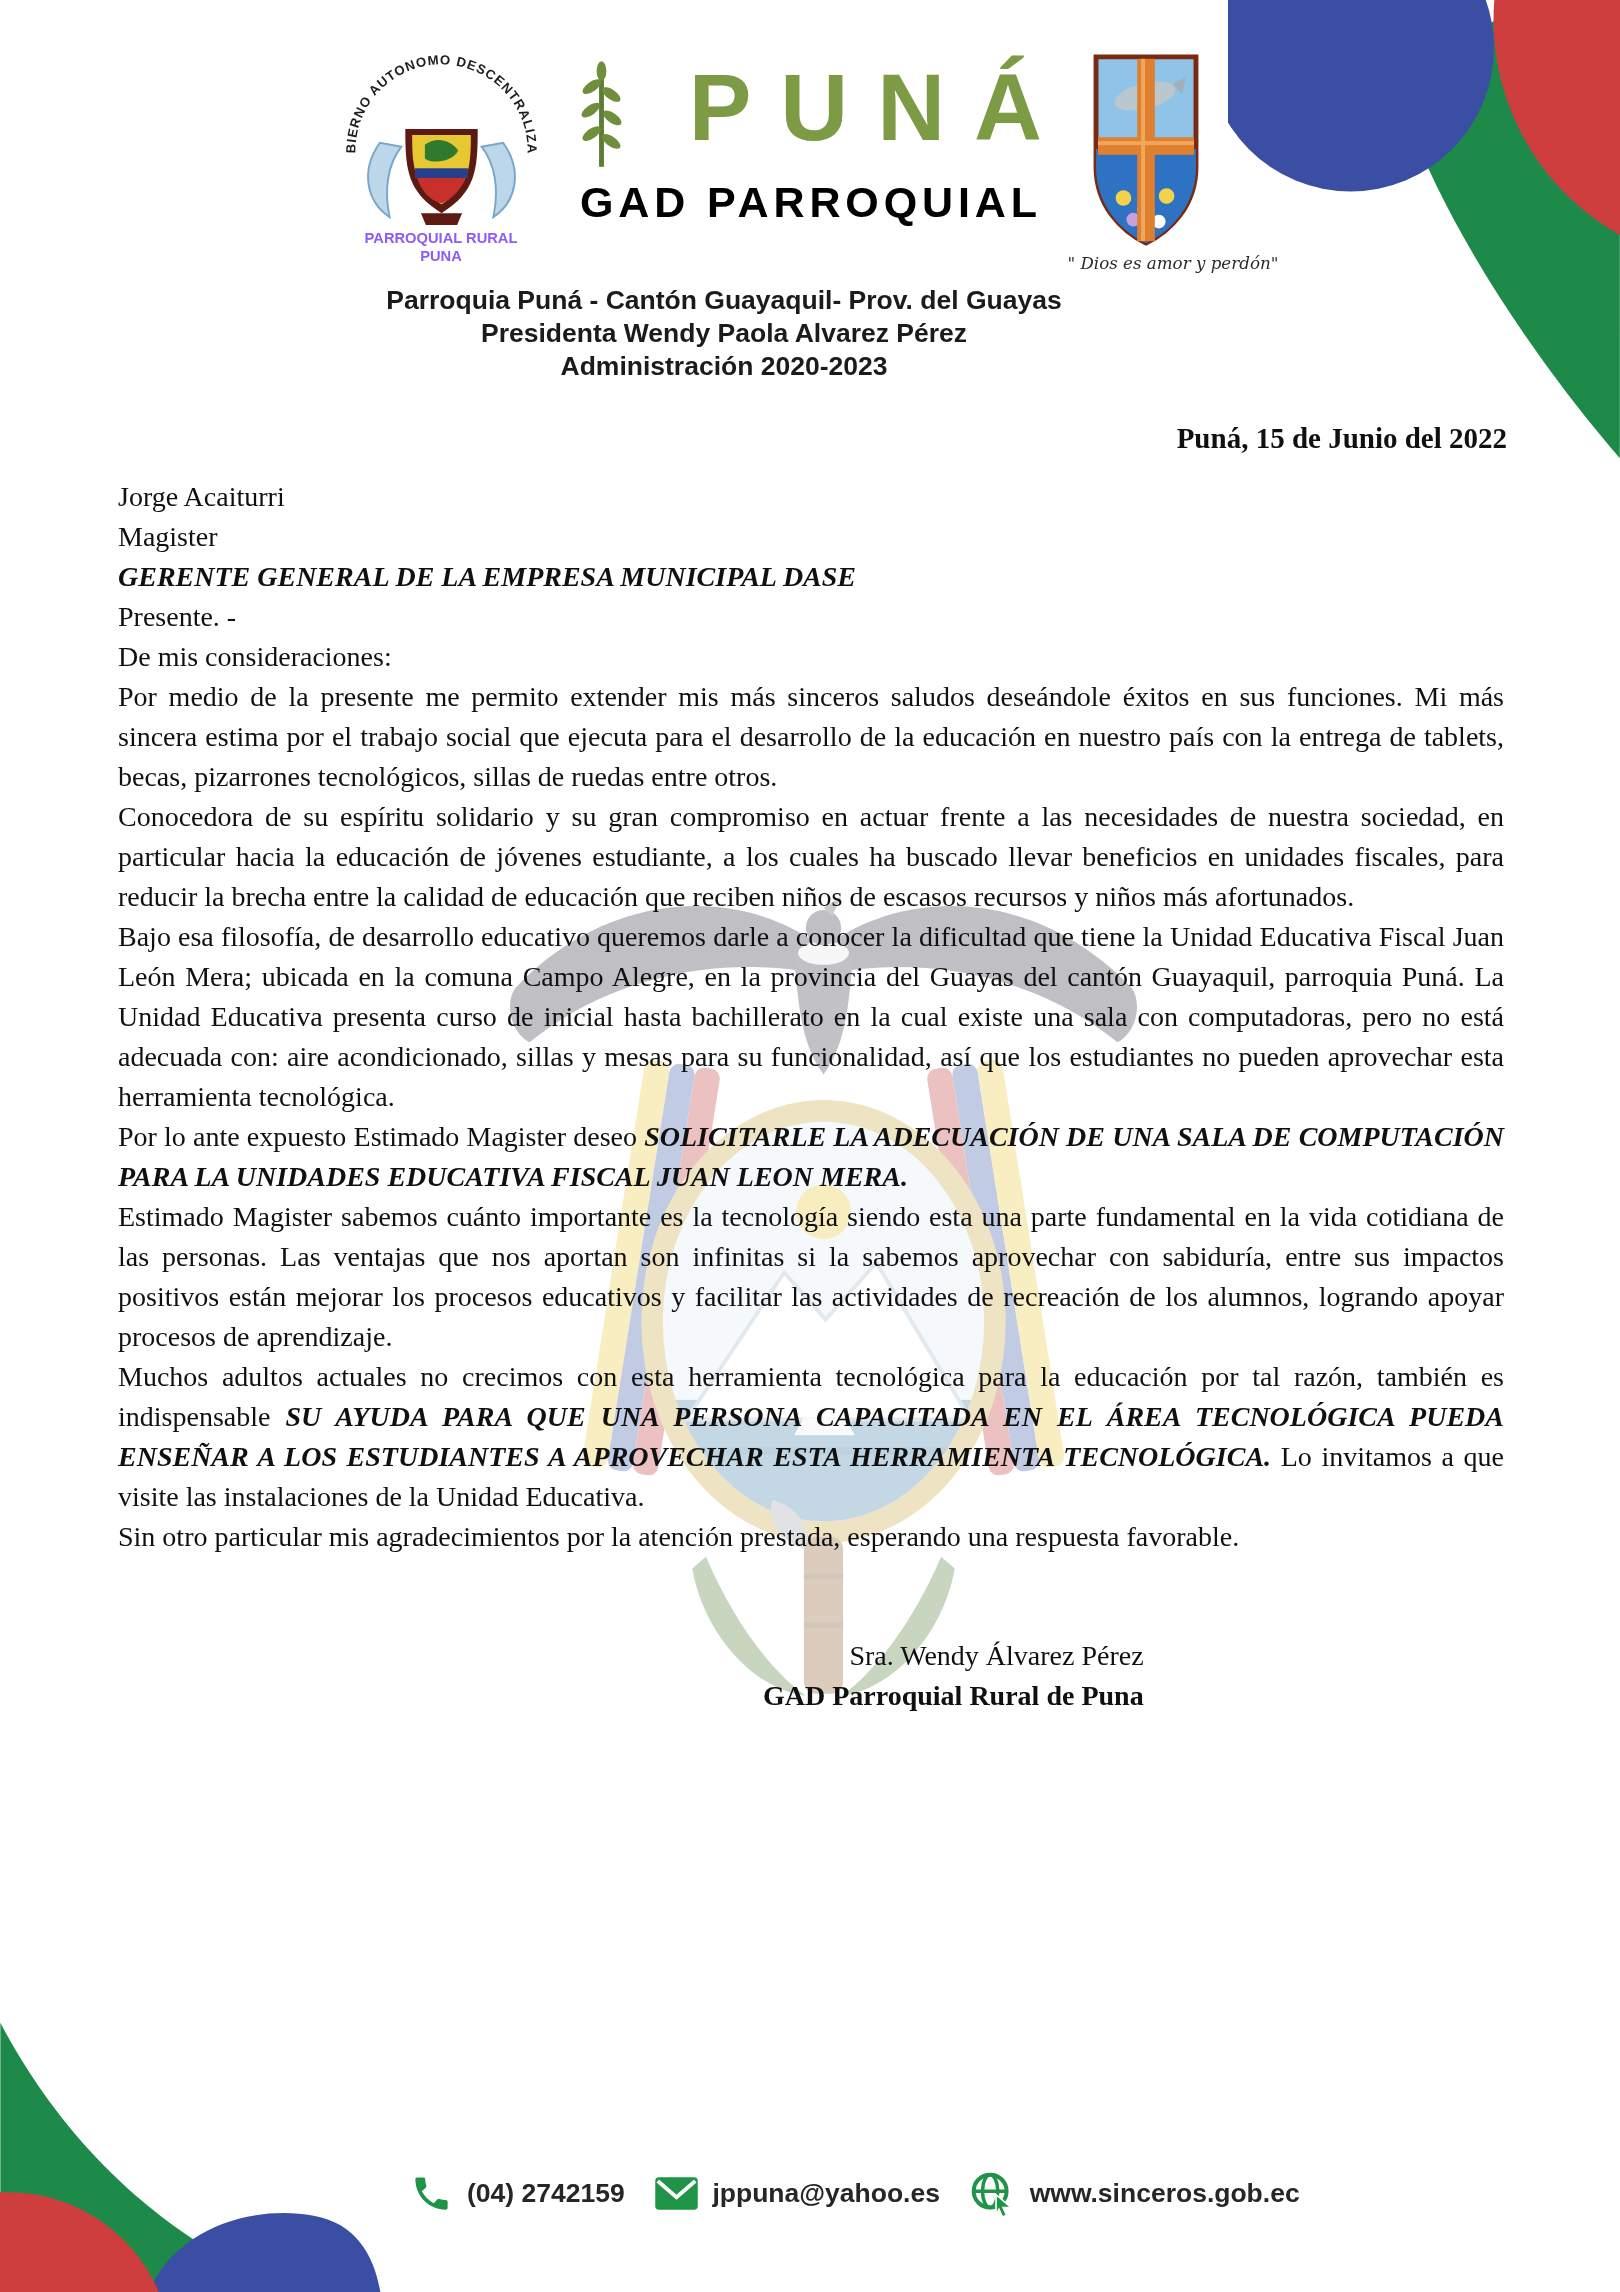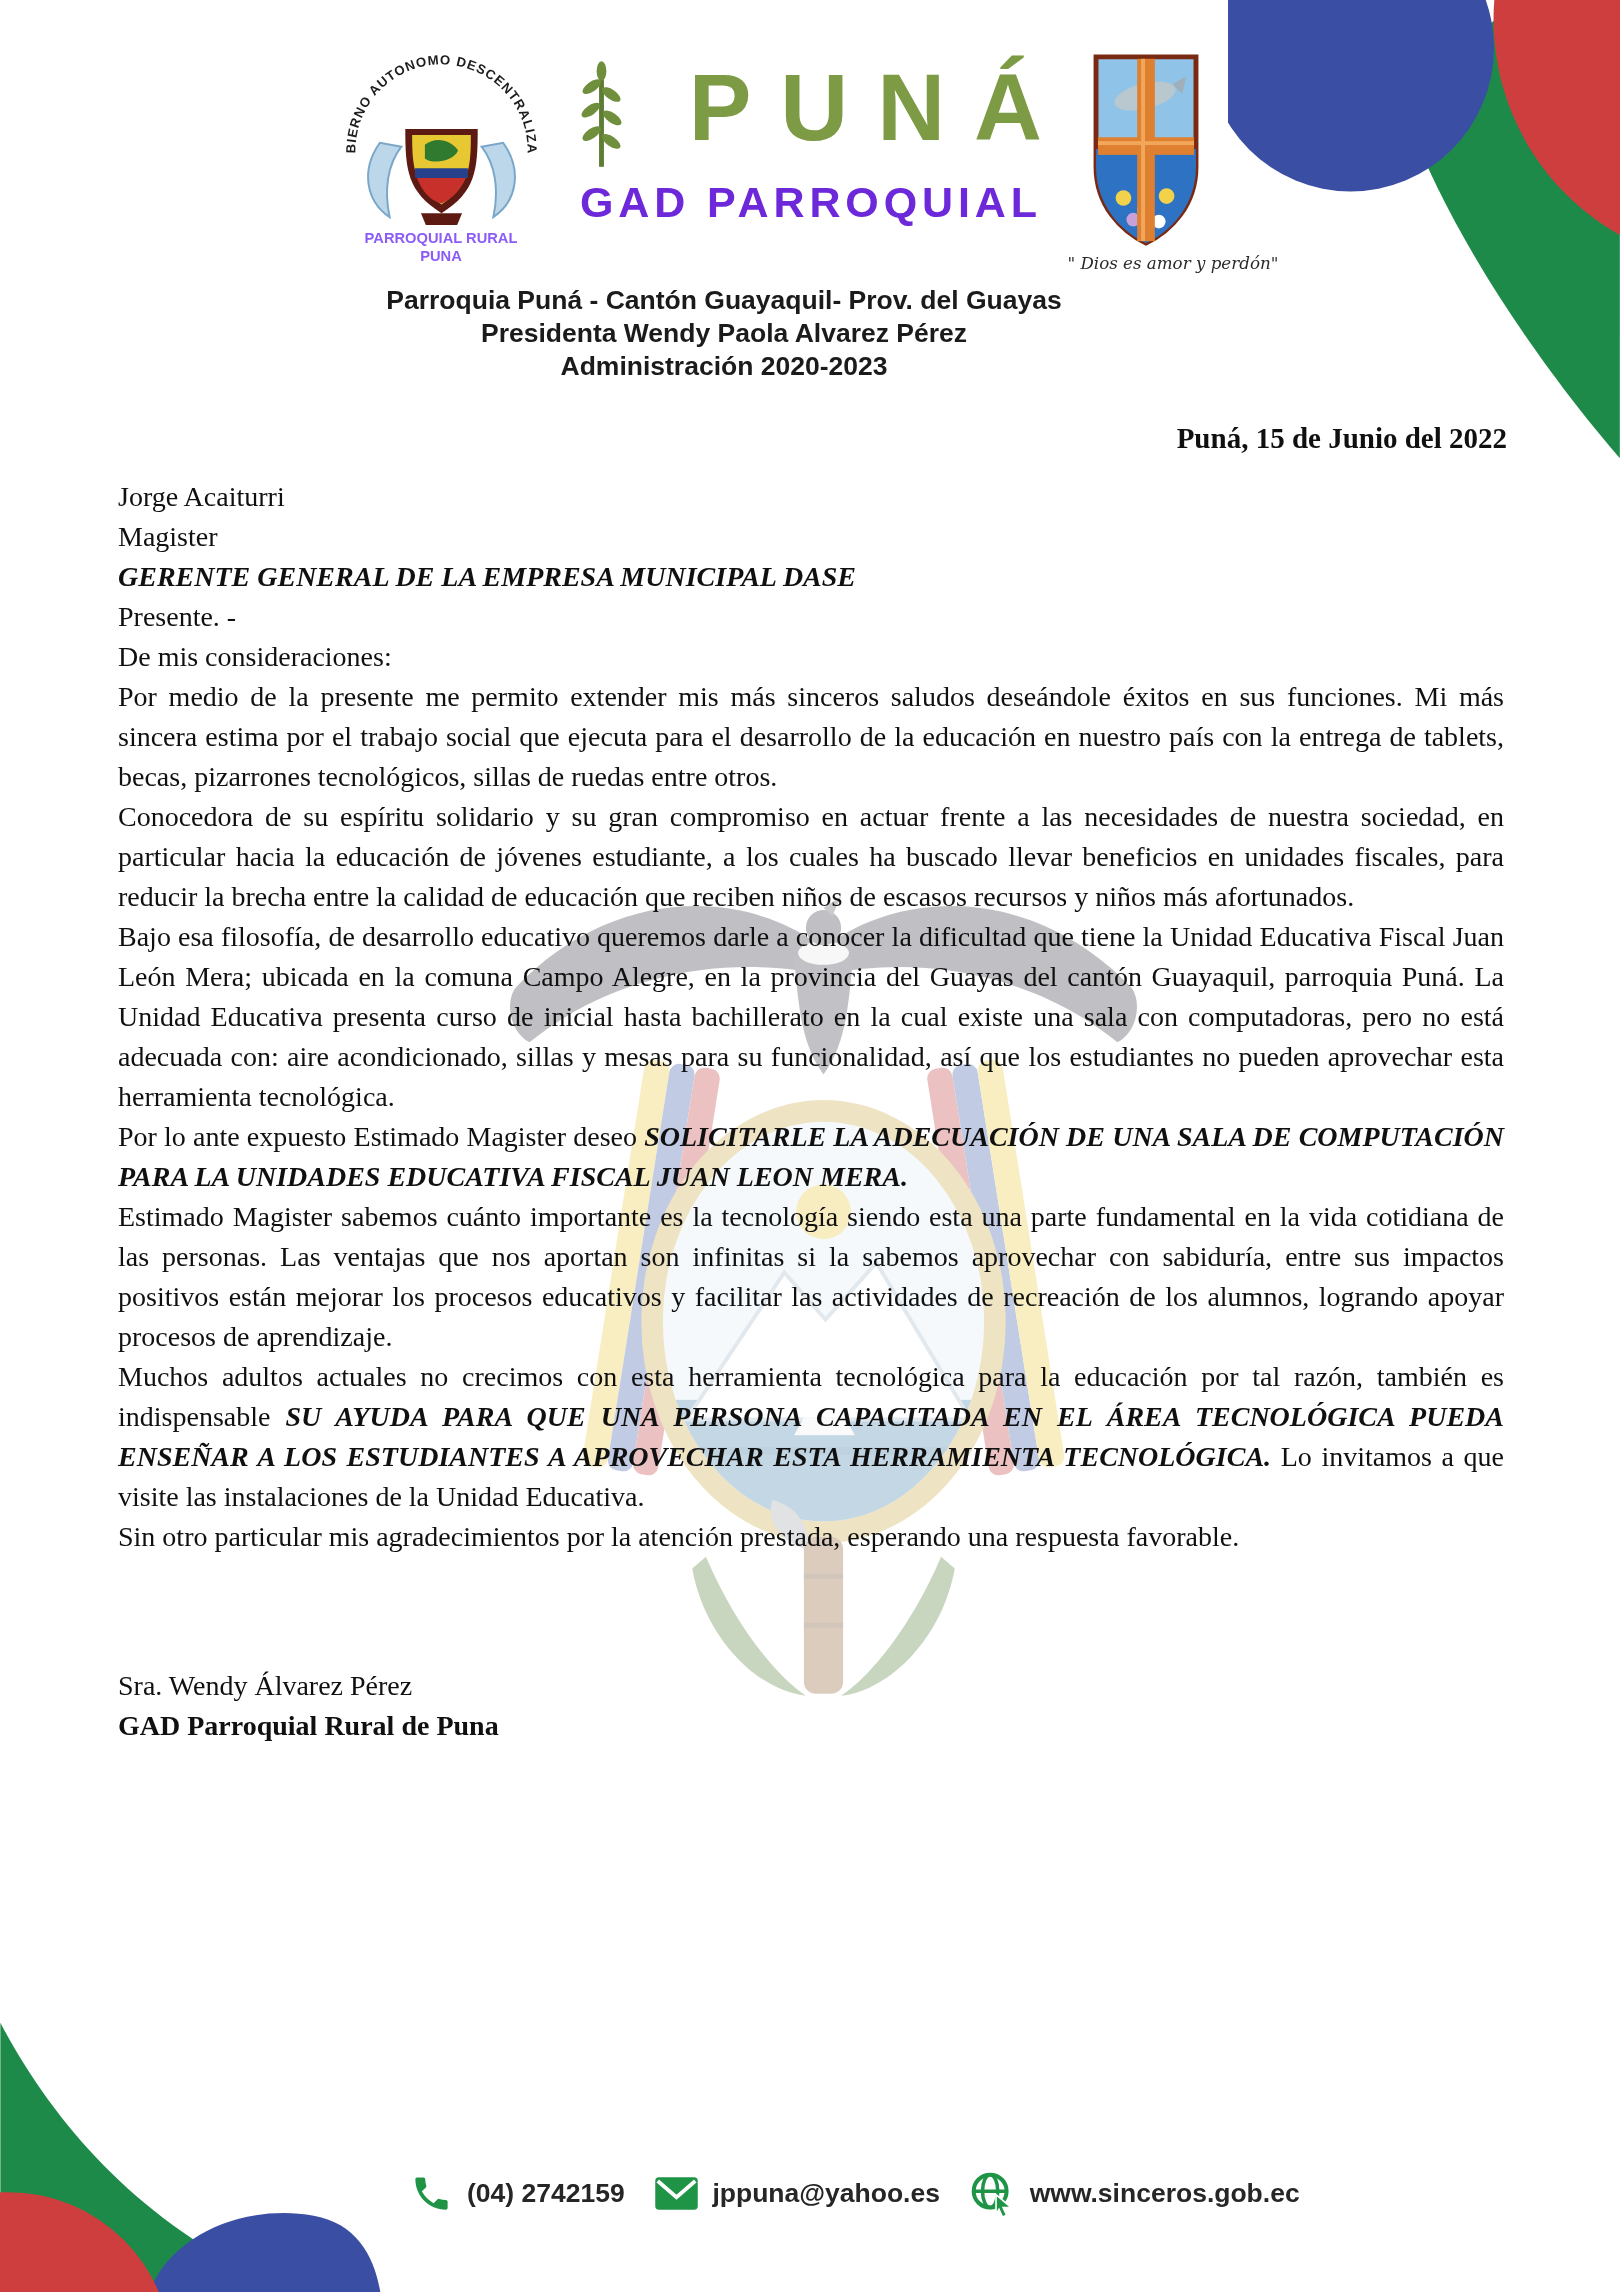--- a/index.html
+++ b/index.html
@@ -13,36 +13,36 @@
   .content{position:relative;z-index:1;}
 
   
   .header-row{display:flex;justify-content:center;align-items:flex-start;gap:25.5px;padding-top:35px;transform:translateX(-34px);}
   .emblem-left{width:227px;text-align:center;flex:0 0 auto;}
   .emblem-caption{font-family:"Liberation Sans",sans-serif;font-weight:bold;font-size:14.7px;line-height:1.25;color:#8b5cf6;margin-top:-3.9px;}
   .brand{text-align:center;padding-top:25.5px;flex:0 0 auto;}
   .brand-title-row{display:flex;align-items:flex-start;justify-content:space-between;gap:3.9px;}
   .brand-title{font-family:"Liberation Sans",sans-serif;font-weight:bold;font-size:94px;line-height:1;
     color:#7d9b44;letter-spacing:29px;margin-right:-29px;}
-  .brand-subtitle{font-family:"Liberation Sans",sans-serif;font-weight:bold;font-size:43px;letter-spacing:4.9px;color:#6d28d9;margin-top:7.8px;}
+  .brand-subtitle{font-family:"Liberation Sans",sans-serif;font-weight:bold;font-size:43px;letter-spacing:4.9px;color:#000000;margin-top:7.8px;}
   .crest-right{width:157px;text-align:center;padding-top:15.7px;flex:0 0 auto;}
   .motto{font-style:italic;font-size:16.7px;color:#2a2a2a;margin-top:2px;font-family:"DejaVu Serif",serif;white-space:nowrap;}
   .subtitles{text-align:center;transform:translateX(-86px);font-family:"Liberation Sans",sans-serif;
     font-weight:bold;color:#1b1b1b;font-size:26.5px;line-height:33px;margin-top:11.8px;}
   .subtitles p{margin:0;}
 
   
   .date-line{text-align:right;padding-right:113px;font-weight:bold;font-size:29px;margin-top:39px;}
   .letter{padding:0 116px 0 118px;font-size:28px;line-height:40px;text-align:justify;}
   .letter p{margin:0;}
   .recipient{margin-top:21.6px;}
   .bolditalic{font-weight:bold;font-style:italic;}
   .salutation{margin-top:19.6px;}
   .closing-block{width:74%;text-align:center;margin-top:45px;}
-  .signature-block{width:74%;text-align:left;margin-top:109px;}
+  .signature-block{width:74%;text-align:right;margin-top:79px;}
   .signature-org{font-weight:bold;}
 
   
   .footer{position:absolute;left:0;top:2170px;width:100%;z-index:1;
     display:flex;justify-content:center;align-items:center;gap:29px;transform:translateX(45px);
     font-family:"Liberation Sans",sans-serif;font-weight:bold;font-size:26.5px;color:#262626;}
   .footer .item{display:flex;align-items:center;gap:13.7px;}
 </style>
 </head>
 <body>

